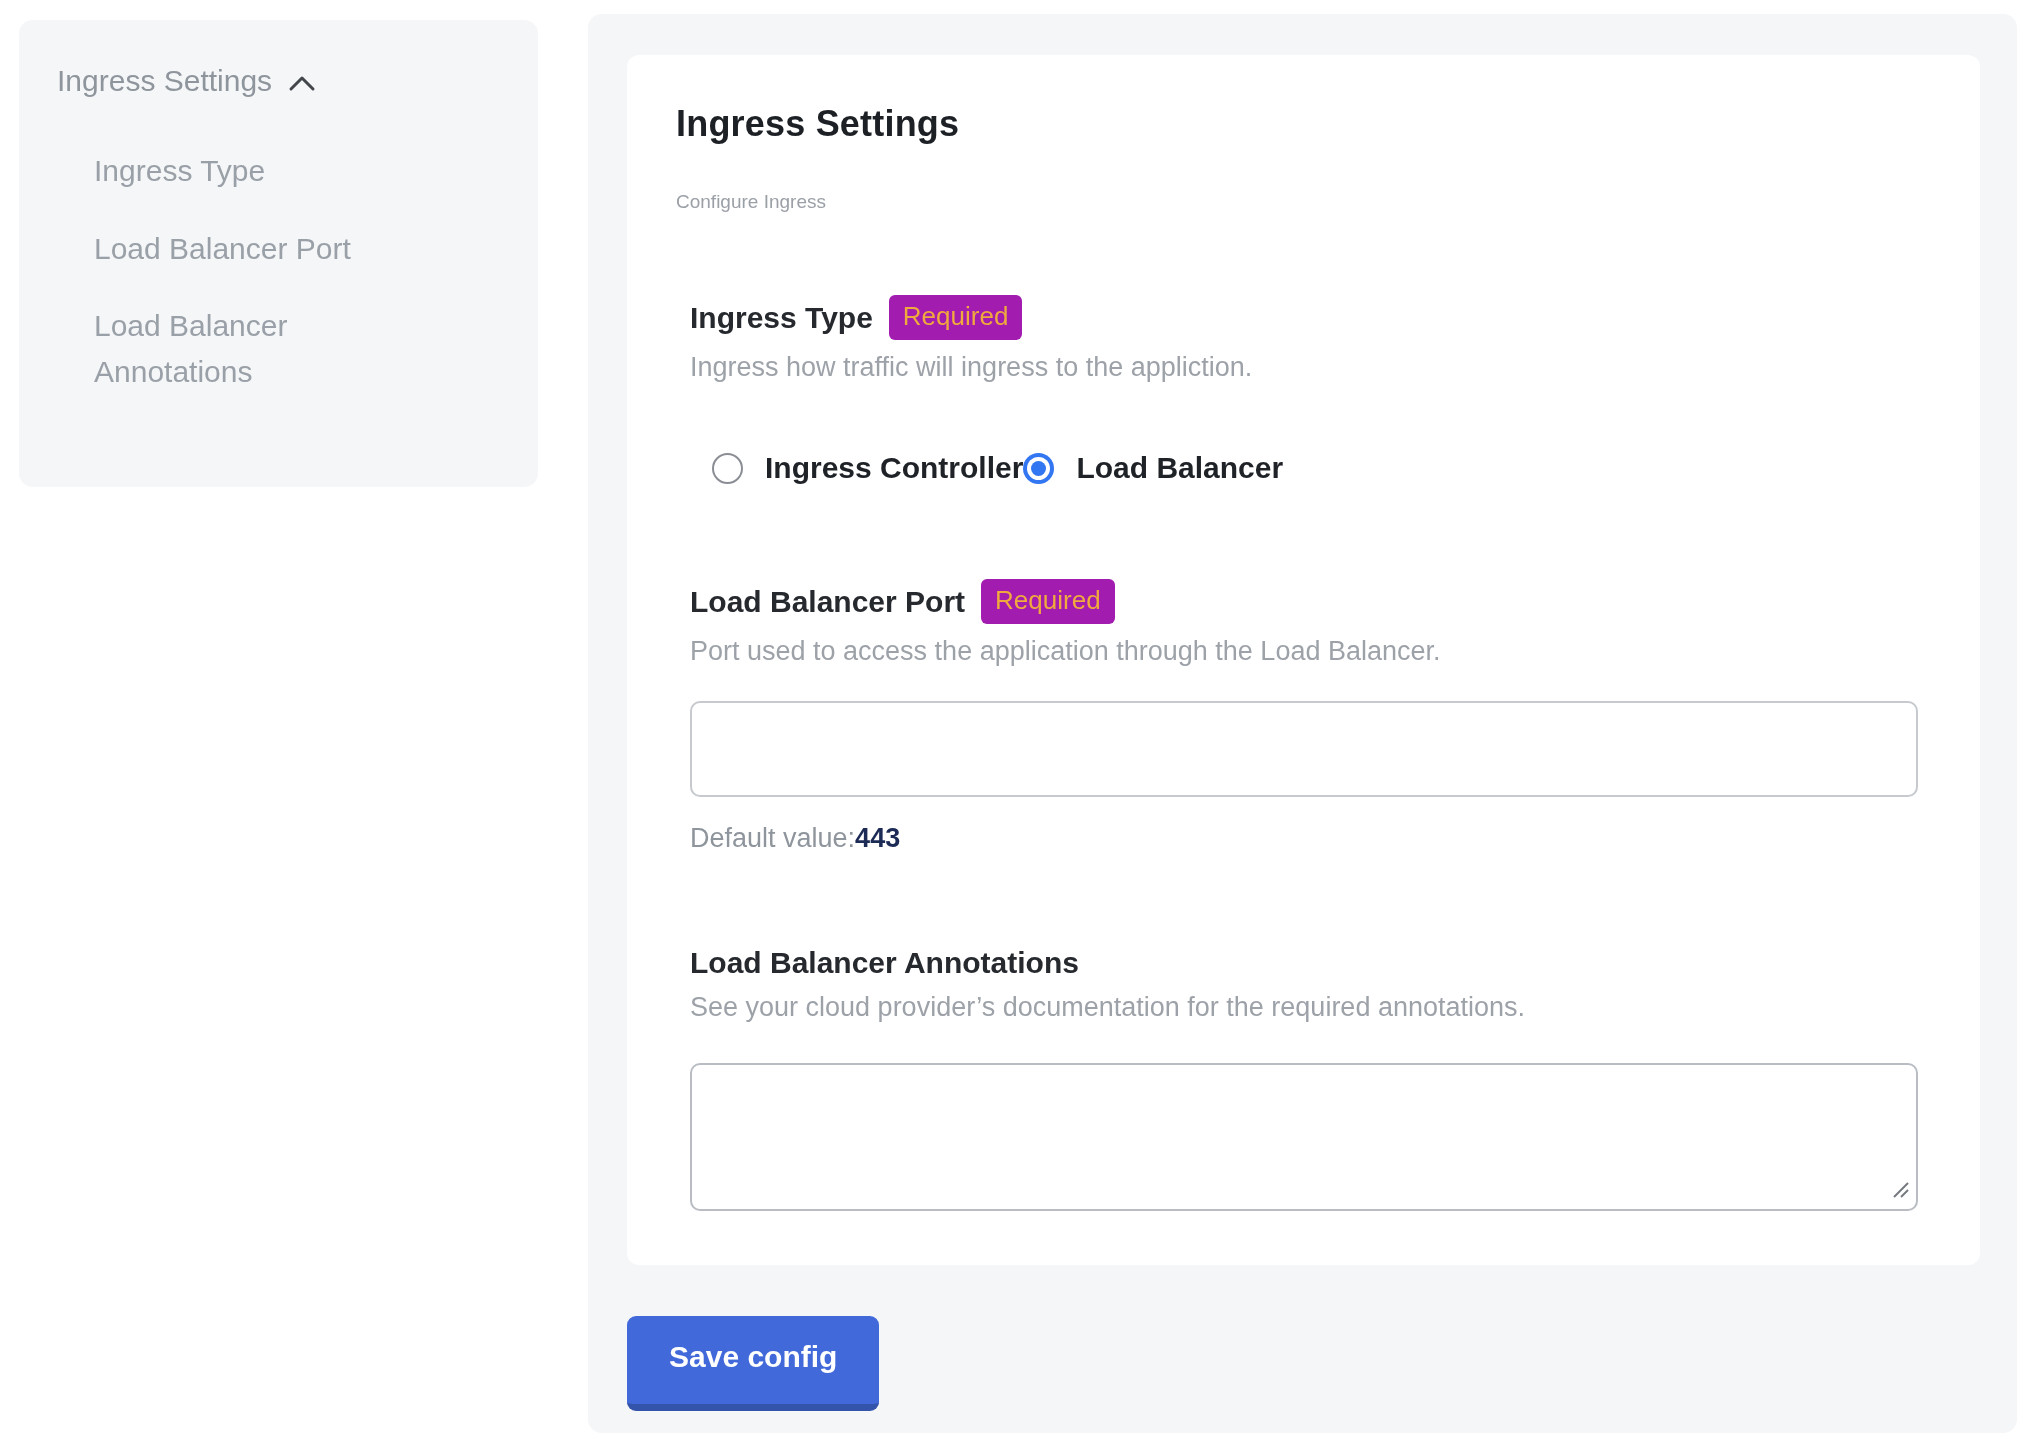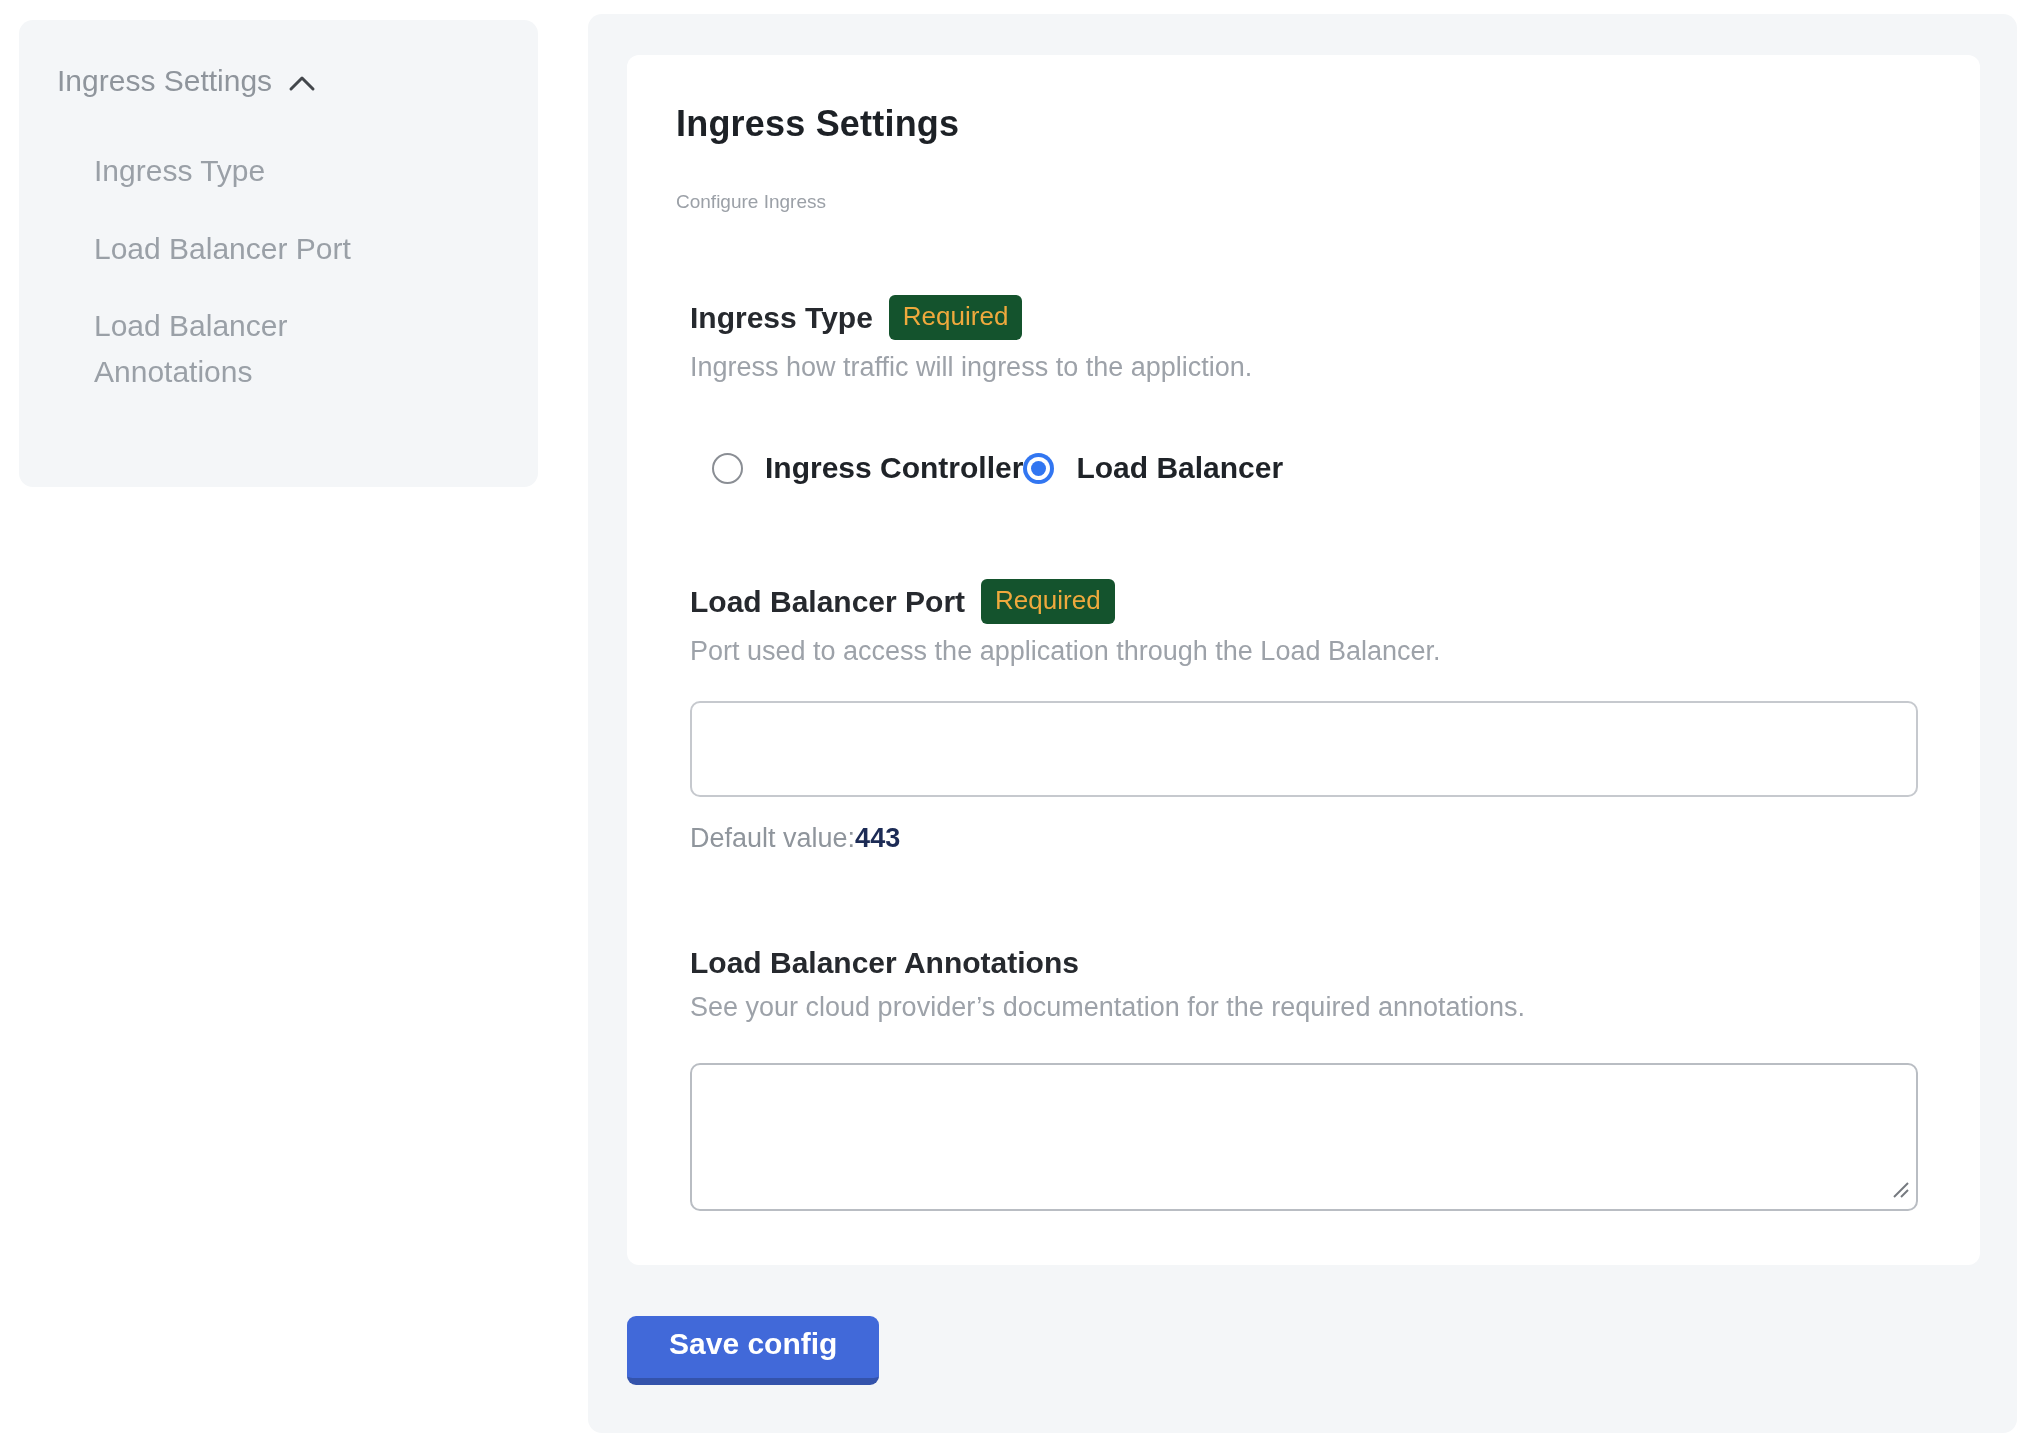--- a/index.html
+++ b/index.html
@@ -77,21 +77,21 @@
     font-size: 30px;
     font-weight: 600;
     color: #26292e;
     display: flex;
     align-items: center;
   }
   .required-badge {
     display: inline-block;
     margin-left: 16px;
     padding: 6px 14px 8px;
-    background: #14532d;
+    background: #a21caf;
     color: #efa93d;
     font-size: 26px;
     font-weight: 500;
     border-radius: 6px;
   }
   .section-desc {
     margin-top: 12px;
     font-size: 27px;
     color: #9da2a9;
   }
@@ -193,21 +193,21 @@
   .resize-handle {
     position: absolute;
     right: 6px; bottom: 6px;
     pointer-events: none;
   }
 
   
   .save-button {
     position: absolute;
     left: 39px; top: 1302px;
-    height: 69px;
+    height: 95px;
     padding: 0 42px 6px;
     background: #4169d9;
     border: none;
     border-bottom: 7px solid #3453ab;
     border-radius: 9px;
     color: #ffffff;
     font-size: 30px;
     font-weight: 700;
     font-family: "Liberation Sans", "DejaVu Sans", sans-serif;
     cursor: pointer;

